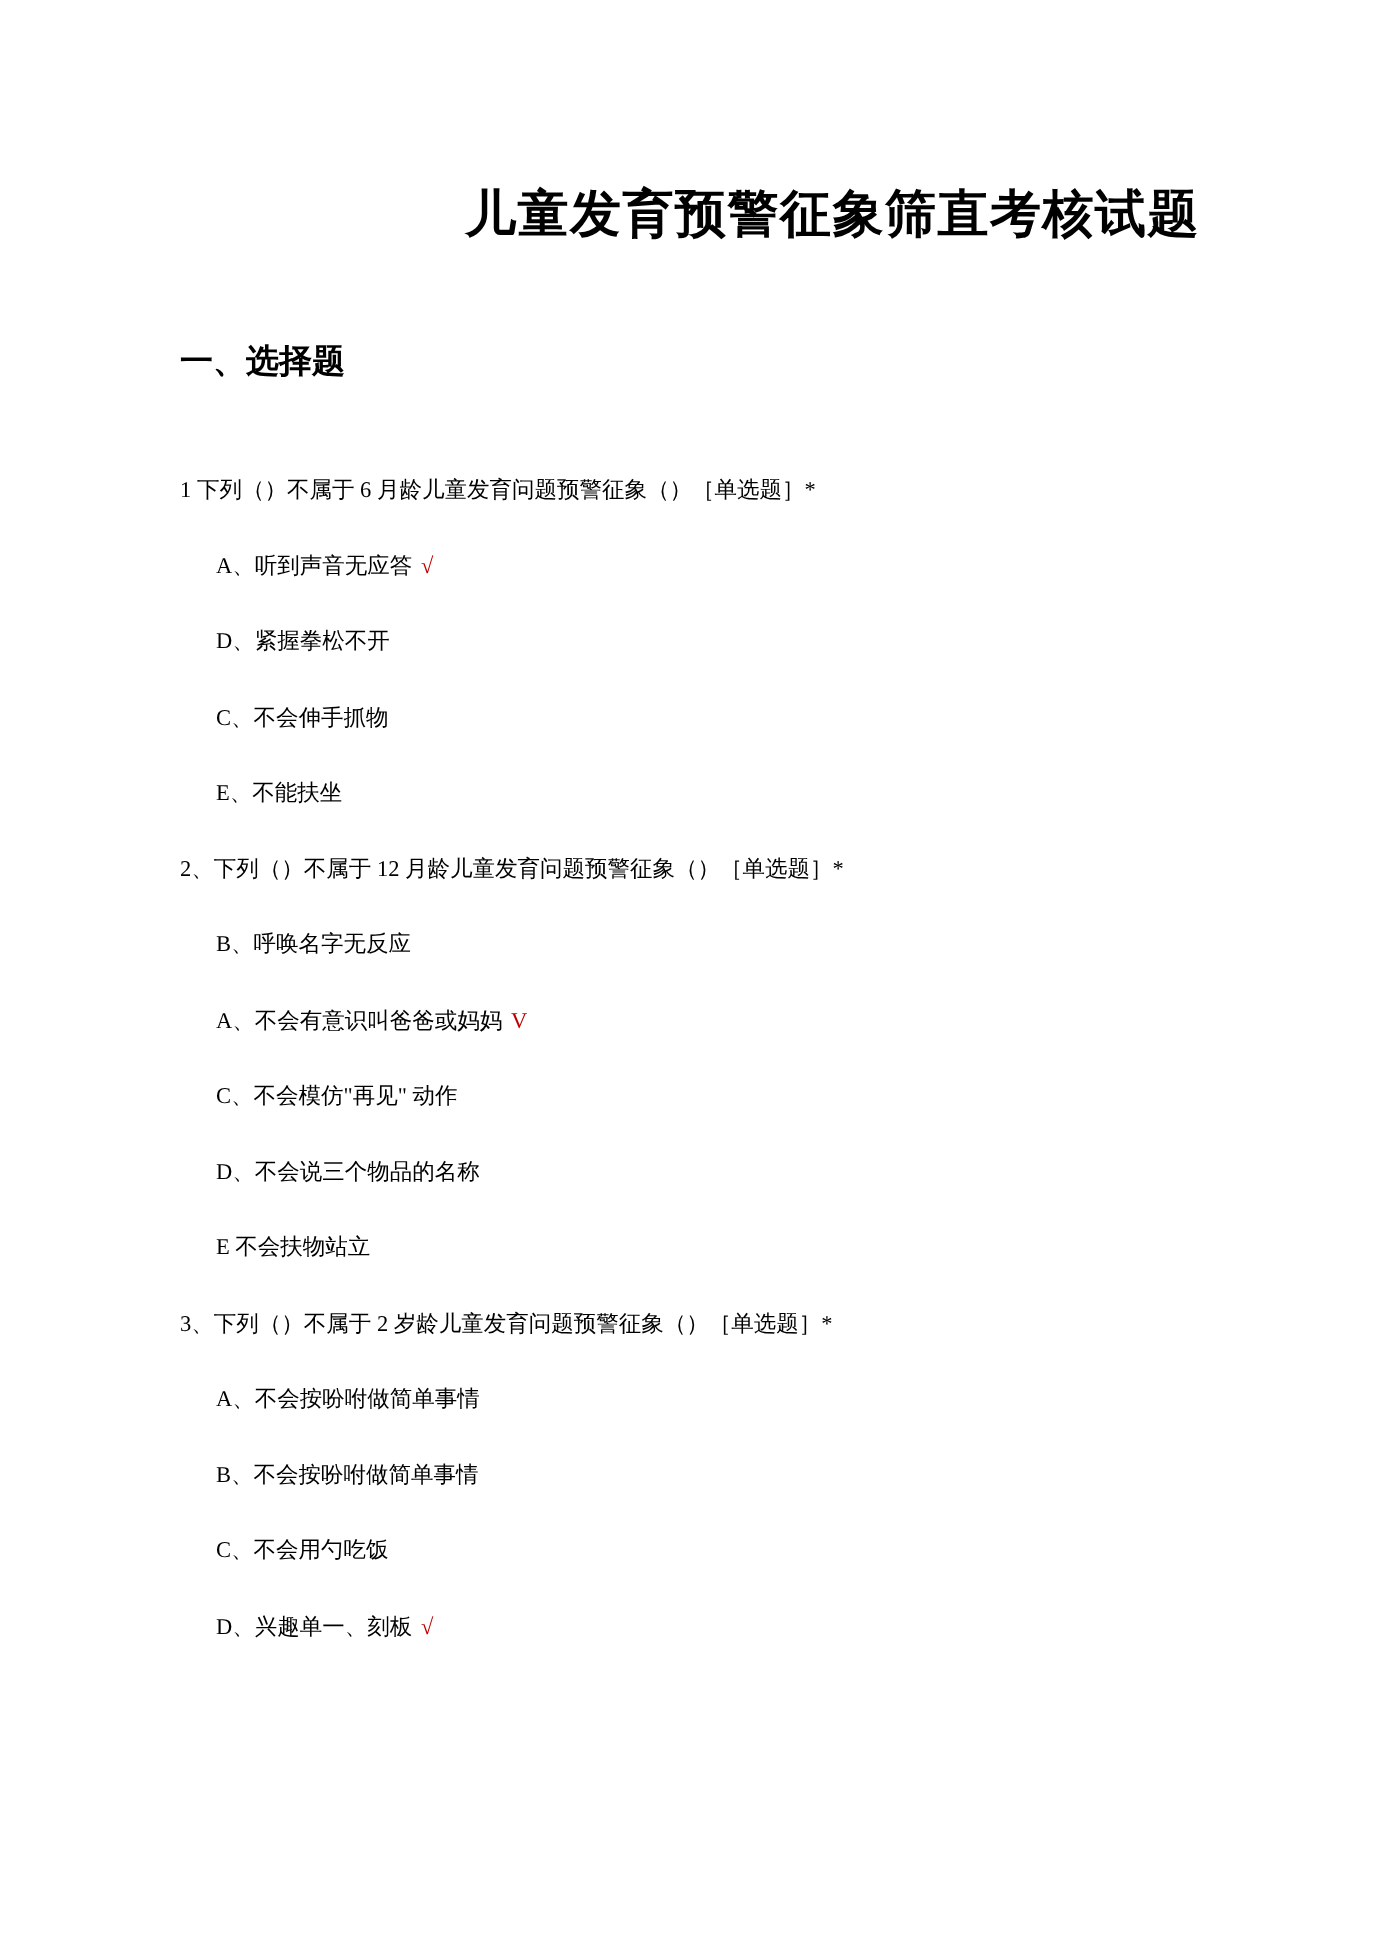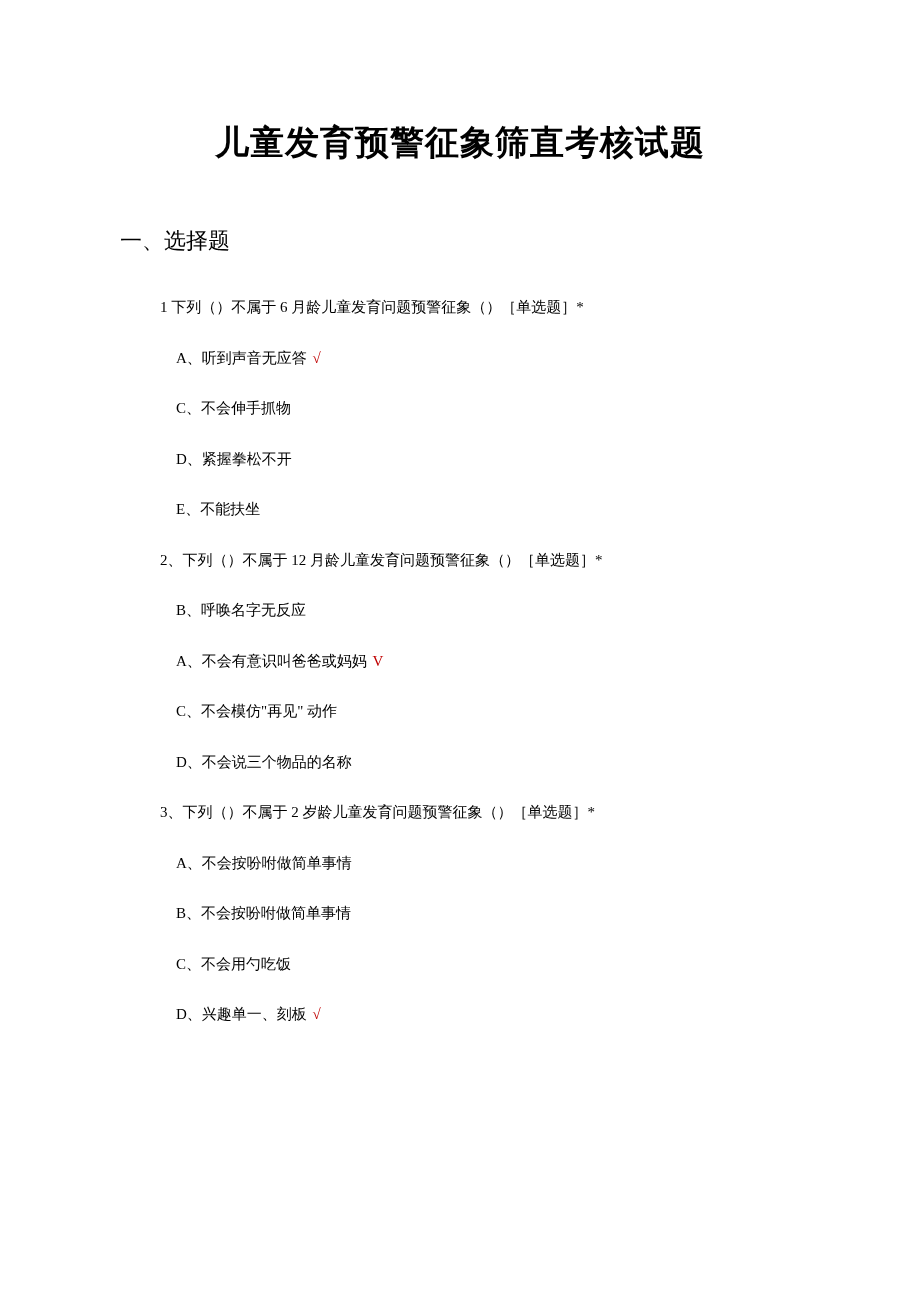--- a/index.html
+++ b/index.html
@@ -11,42 +11,41 @@
       background: #ffffff;
       font-family: "SimSun", "Microsoft YaHei", serif;
       width: 920px;
       min-height: 1301px;
       padding: 120px 120px 80px 120px;
       color: #000000;
     }
     .title {
       font-size: 34px;
       font-weight: bold;
-      text-align: center;
+      text-align: right;
       margin-bottom: 60px;
       letter-spacing: 1px;
     }
     .section-heading {
       font-size: 22px;
-      font-weight: normal;
-      margin-bottom: 40px;
+      font-weight: bold;
+      margin-bottom: 60px;
     }
     .question-block {
       margin-bottom: 0;
     }
     .question-line {
       font-size: 15px;
       margin-bottom: 28px;
-      margin-left: 40px;
       line-height: 1.5;
     }
     .option-line {
       font-size: 15px;
       margin-bottom: 28px;
-      margin-left: 56px;
+      margin-left: 24px;
       line-height: 1.5;
     }
     .correct-mark {
       color: #c00000;
       font-weight: normal;
       margin-left: 2px;
     }
   </style>
 </head>
 <body>
@@ -55,25 +54,25 @@
 
 <h2 class="section-heading">一、选择题</h2>
 
 <div class="question-block">
   <div class="question-line">1 下列（）不属于 6 月龄儿童发育问题预警征象（）［单选题］*</div>
   <div class="option-line">
     <span>A、听到声音无应答</span>
     <span class="correct-mark">√</span>
   </div>
   <div class="option-line">
-    <span>C、不会伸手抓物</span>
+    <span>D、紧握拳松不开</span>
     <span class="correct-mark"></span>
   </div>
   <div class="option-line">
-    <span>D、紧握拳松不开</span>
+    <span>C、不会伸手抓物</span>
     <span class="correct-mark"></span>
   </div>
   <div class="option-line">
     <span>E、不能扶坐</span>
     <span class="correct-mark"></span>
   </div>
 </div>
 
 <div class="question-block">
   <div class="question-line">2、下列（）不属于 12 月龄儿童发育问题预警征象（）［单选题］*</div>
@@ -86,20 +85,24 @@
     <span class="correct-mark">V</span>
   </div>
   <div class="option-line">
     <span>C、不会模仿"再见" 动作</span>
     <span class="correct-mark"></span>
   </div>
   <div class="option-line">
     <span>D、不会说三个物品的名称</span>
     <span class="correct-mark"></span>
   </div>
+  <div class="option-line">
+    <span>E 不会扶物站立</span>
+    <span class="correct-mark"></span>
+  </div>
 </div>
 
 <div class="question-block">
   <div class="question-line">3、下列（）不属于 2 岁龄儿童发育问题预警征象（）［单选题］*</div>
   <div class="option-line">
     <span>A、不会按吩咐做简单事情</span>
     <span class="correct-mark"></span>
   </div>
   <div class="option-line">
     <span>B、不会按吩咐做简单事情</span>

